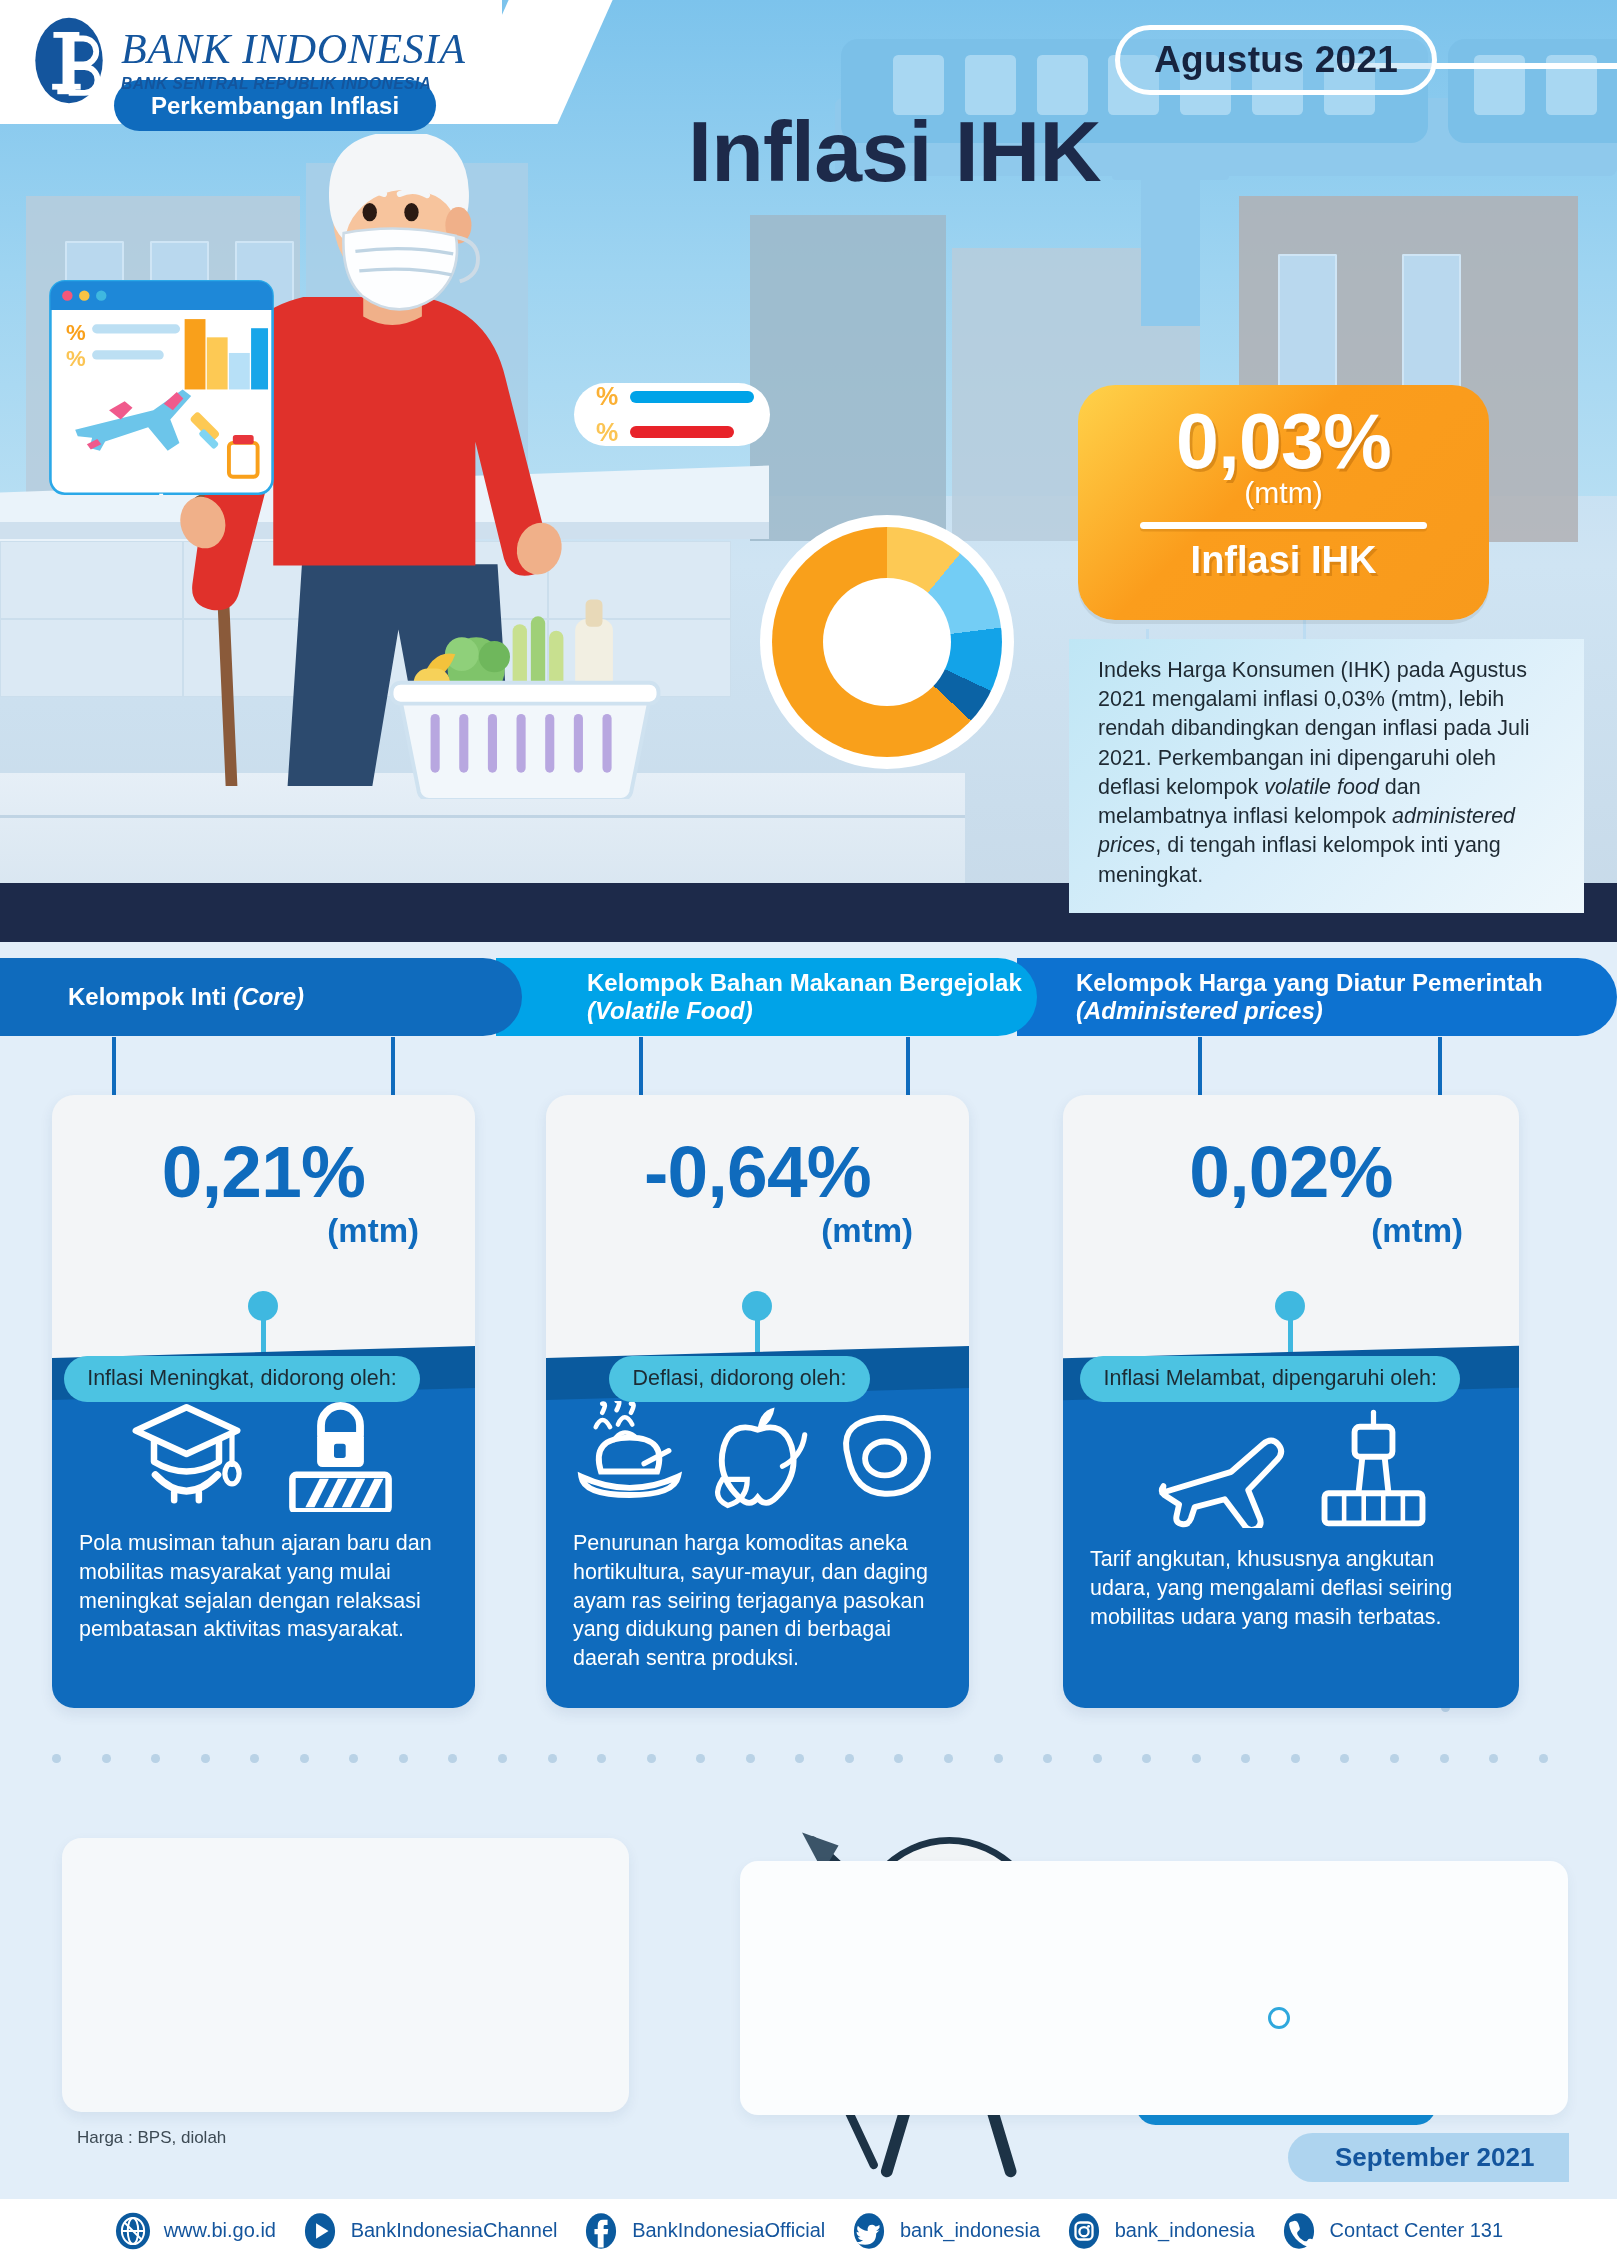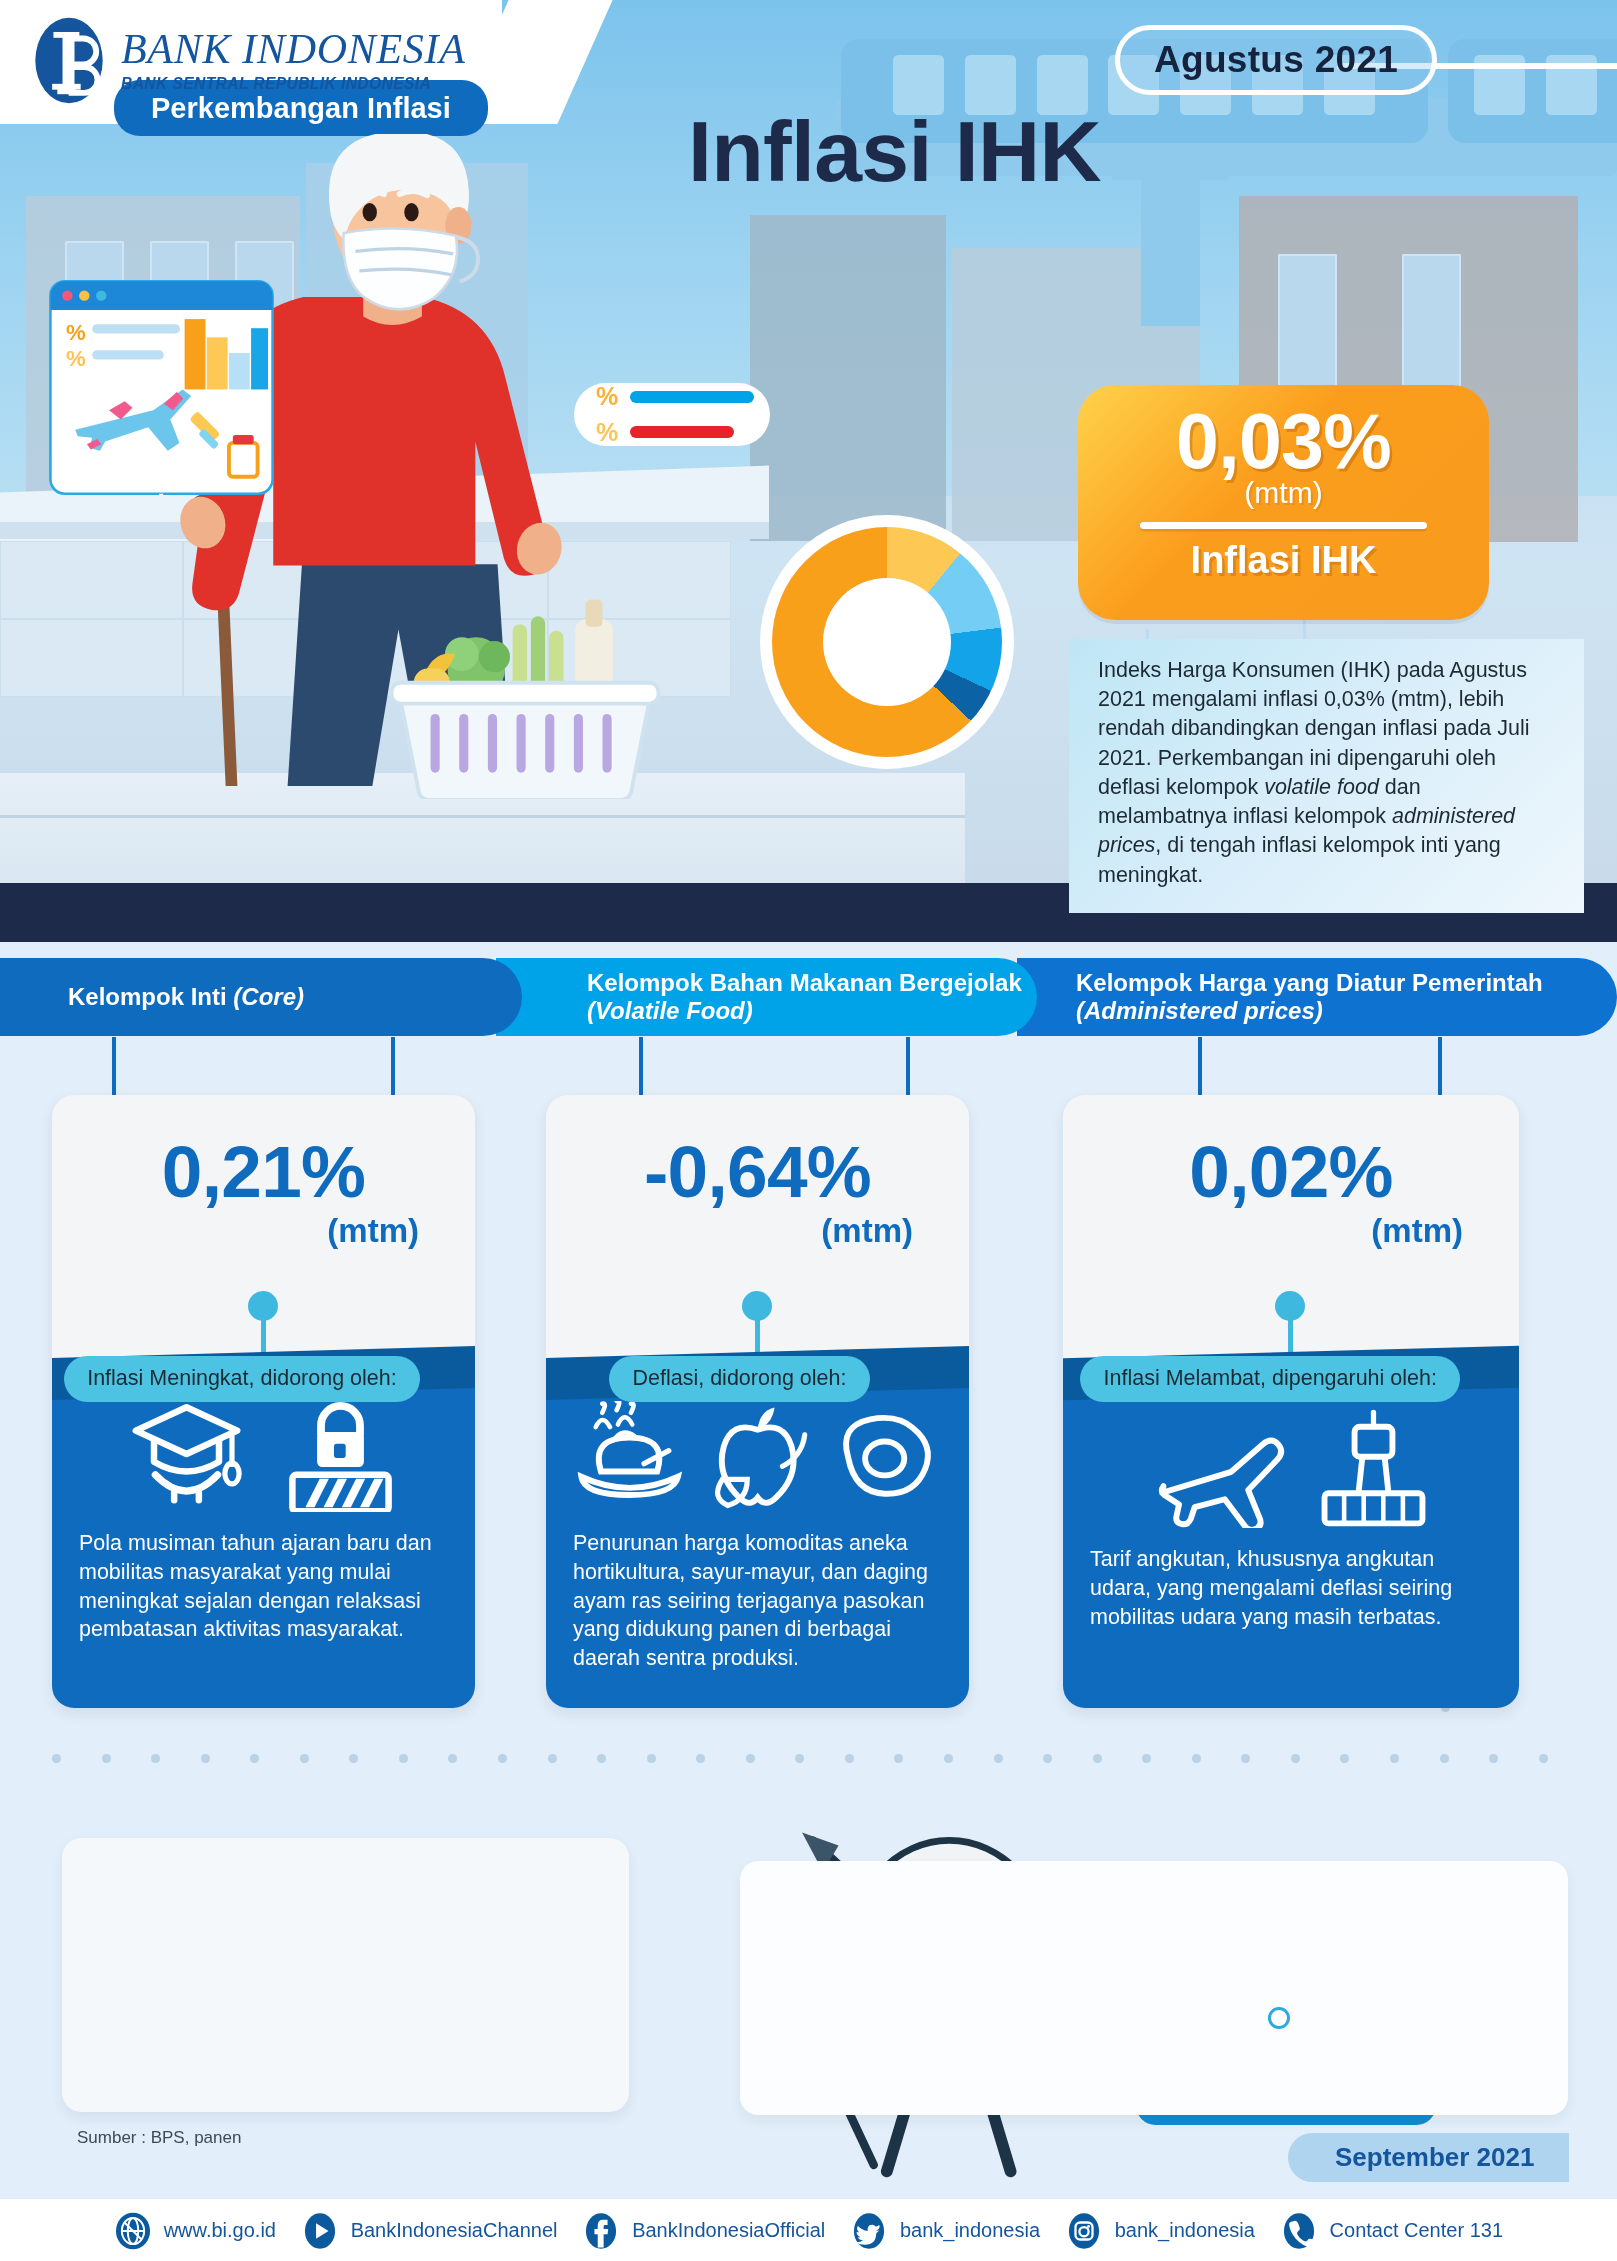--- a/index.html
+++ b/index.html
@@ -146,21 +146,21 @@
   .dots { position:absolute; z-index:2; }
   .dots i { position:absolute; width:8.5px; height:8.5px; border-radius:50%; background:#b9d2e6; }
 
   
   .bottom { position:absolute; left:0; top:1734px; width:1617px; height:443px; z-index:7; }
 
   .chartcard { position:absolute; left:62px; top:104px; width:567px; height:274px;
                background:#f5f8fa; border-radius:19.6px; box-shadow:0 5.2px 13px rgba(20,60,100,.07); }
   .chartpill { position:absolute; left:114px; top:80px; background:#0f6bbd; border-radius:26px;
                padding:11.7px 37px; z-index:4; }
-  .chartpill span { color:#fff; font-size:29px; font-weight:bold; }
+  .chartpill span { color:#fff; font-size:24px; font-weight:bold; }
   .chartarea { position:absolute; left:91px; top:1894px; width:509px; height:170px; }
   .axisline { position:absolute; left:82px; top:2070px; width:522px; height:2.6px; background:#a9b6bf; }
   .xlab { position:absolute; top:2080px; font-size:21.5px; color:#22303a; }
   .vlabel { position:absolute; font-size:27px; font-weight:bold; color:#2fa8dd; }
   .ringdot { position:absolute; width:42px; height:42px; border-radius:50%; background:#fff;
              border:4.6px solid #2fa8dd; }
   .ringdot:after { content:""; position:absolute; left:4.6px; top:4.6px; width:23.5px; height:23.5px;
                    border-radius:50%; background:#2fa8dd; }
   .yoy { position:absolute; font-size:15.6px; color:#3a4750; }
 
@@ -585,21 +585,21 @@
   <div class="targetpill">
     <span>Sasaran Inflasi 2021</span>
   </div>
   <div class="kisaran">Kisaran Sasaran</div>
   <div class="tdot"></div>
   <div class="tstem"></div>
   <div class="tbadge">
     <span>3,0% ±1%</span>
   </div>
 
-  <div class="sumber">Sumber : BPS, panen</div>
+  <div class="sumber">Harga : BPS, diolah</div>
   <div class="septbadge">
     <span>September 2021</span>
   </div>
 
   <div class="footer">
 
     <div class="fitem">
       <svg class="fico" viewBox="0 0 58 58">
         <ellipse cx="29" cy="29" rx="26" ry="28" fill="#0b5a9e"></ellipse>
         <ellipse cx="29" cy="29" rx="17" ry="20" fill="none" stroke="#fff" stroke-width="3"></ellipse>

